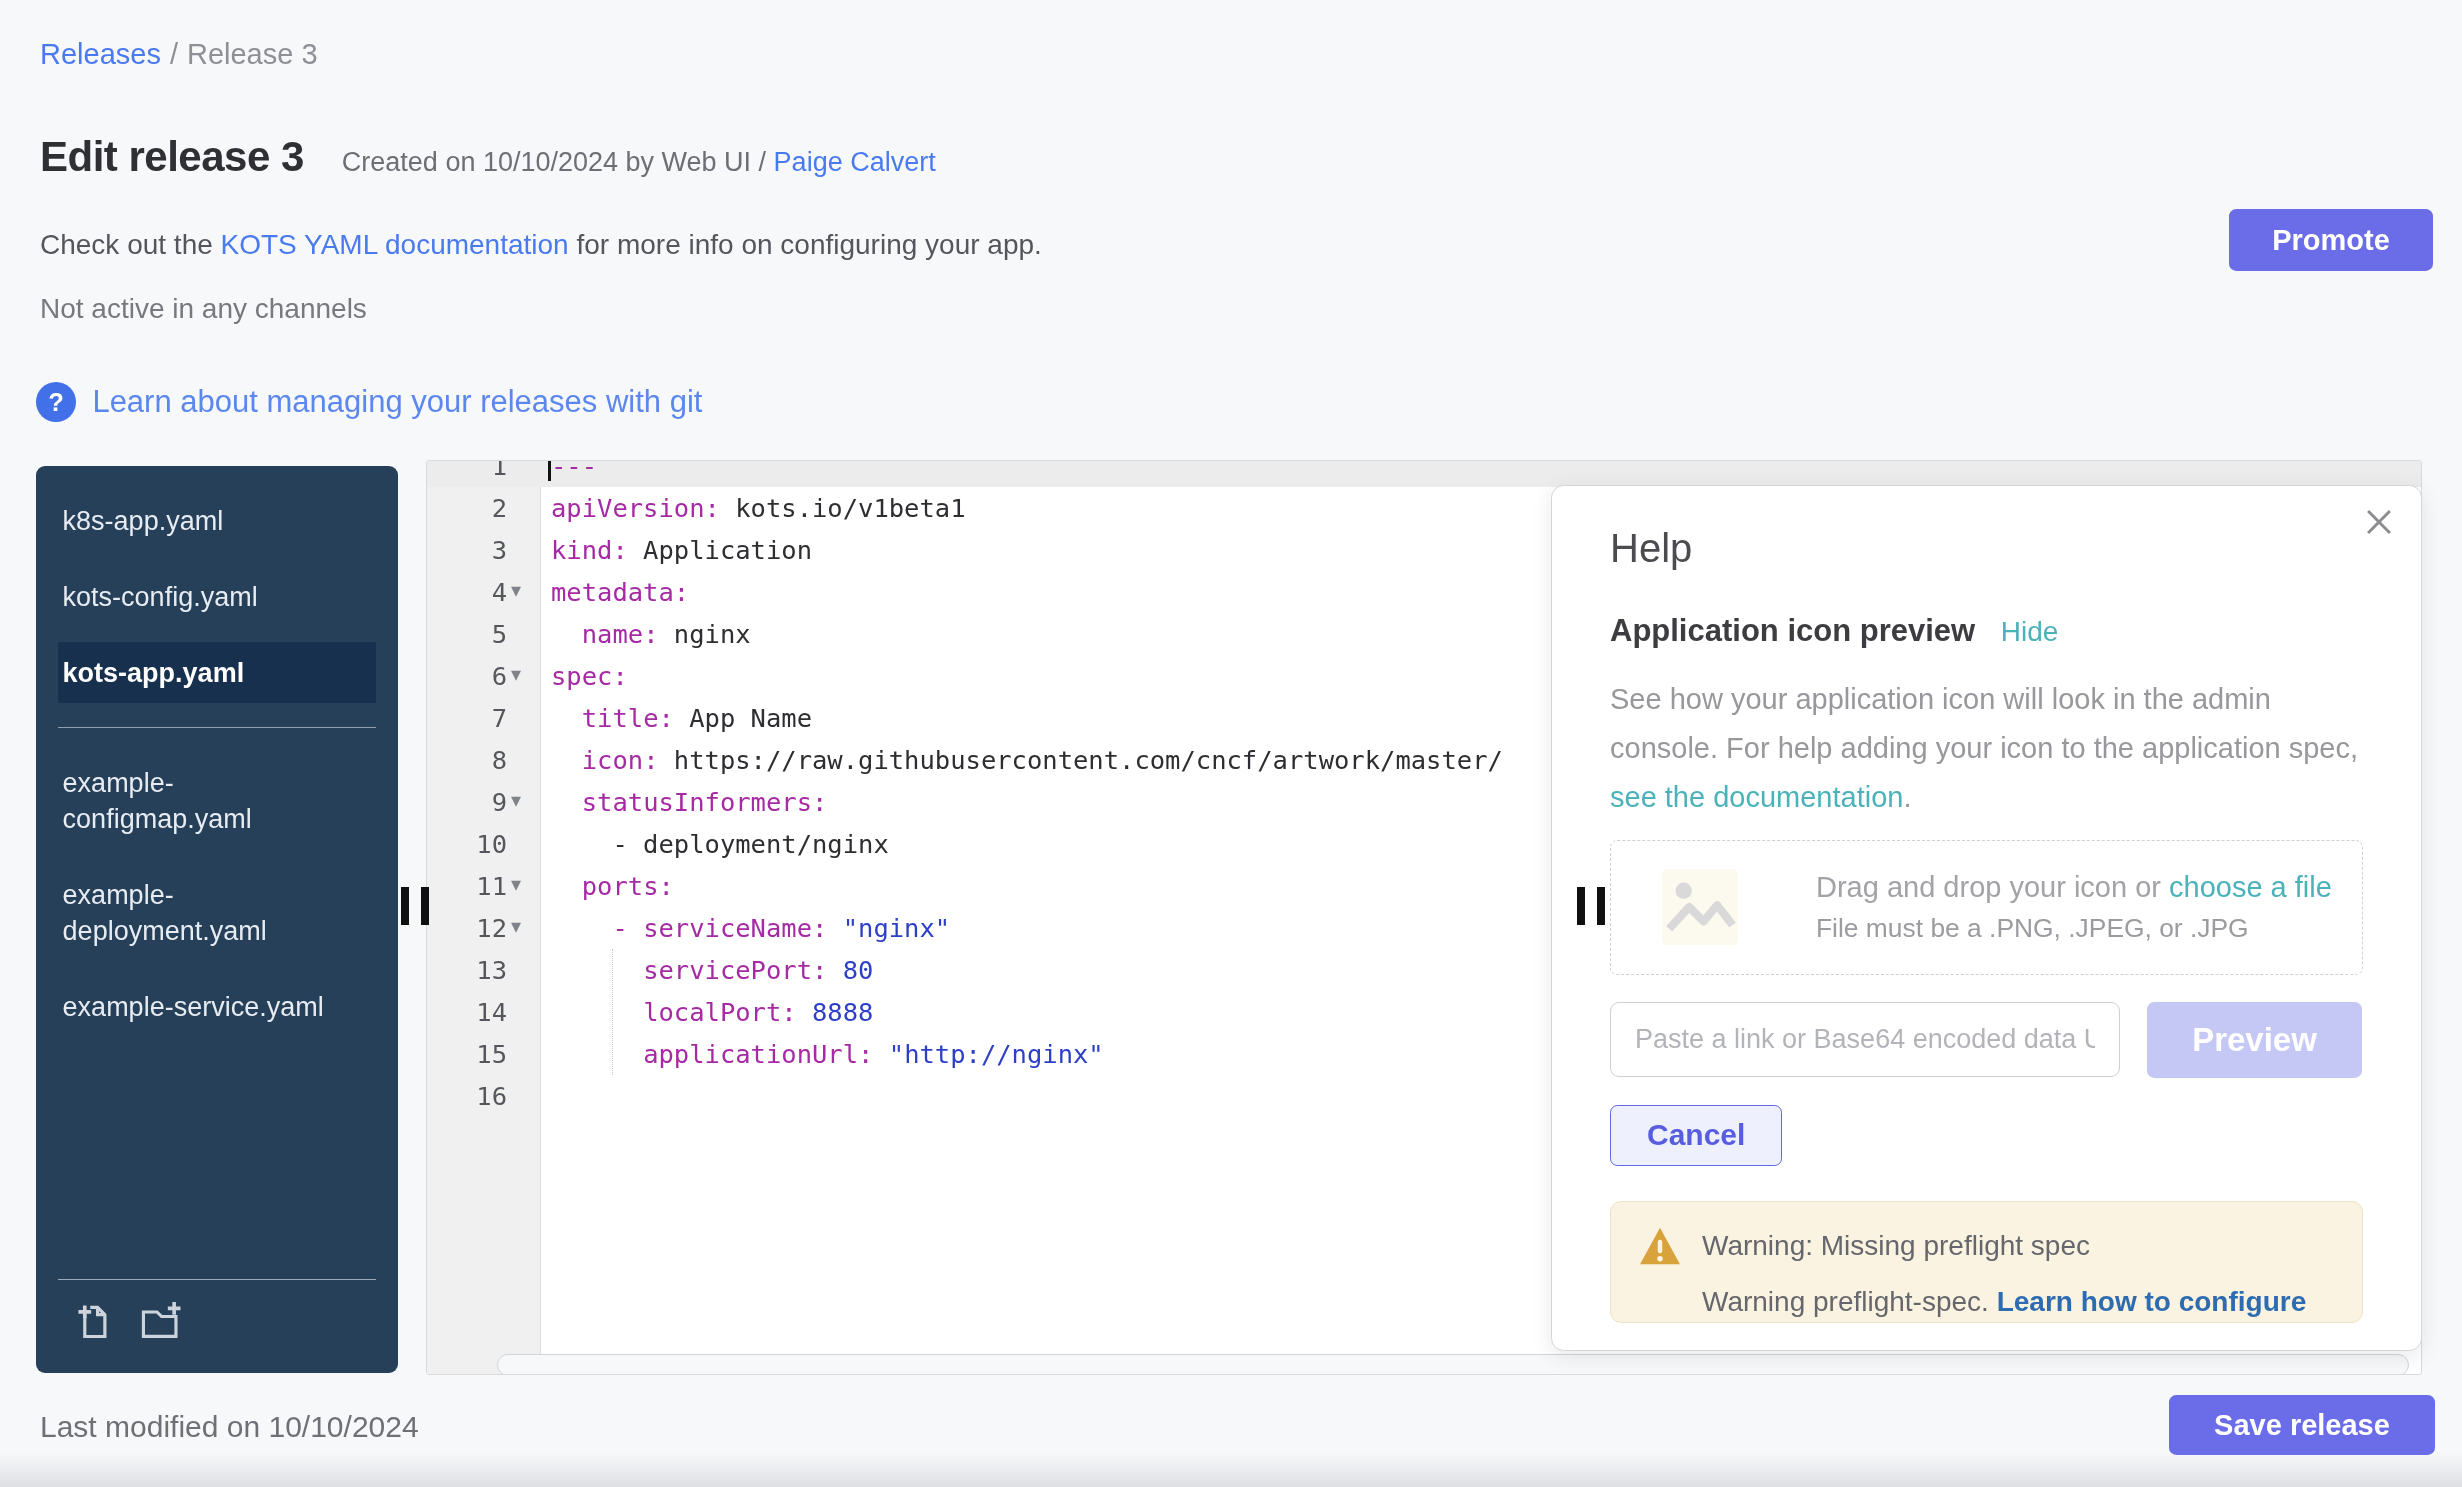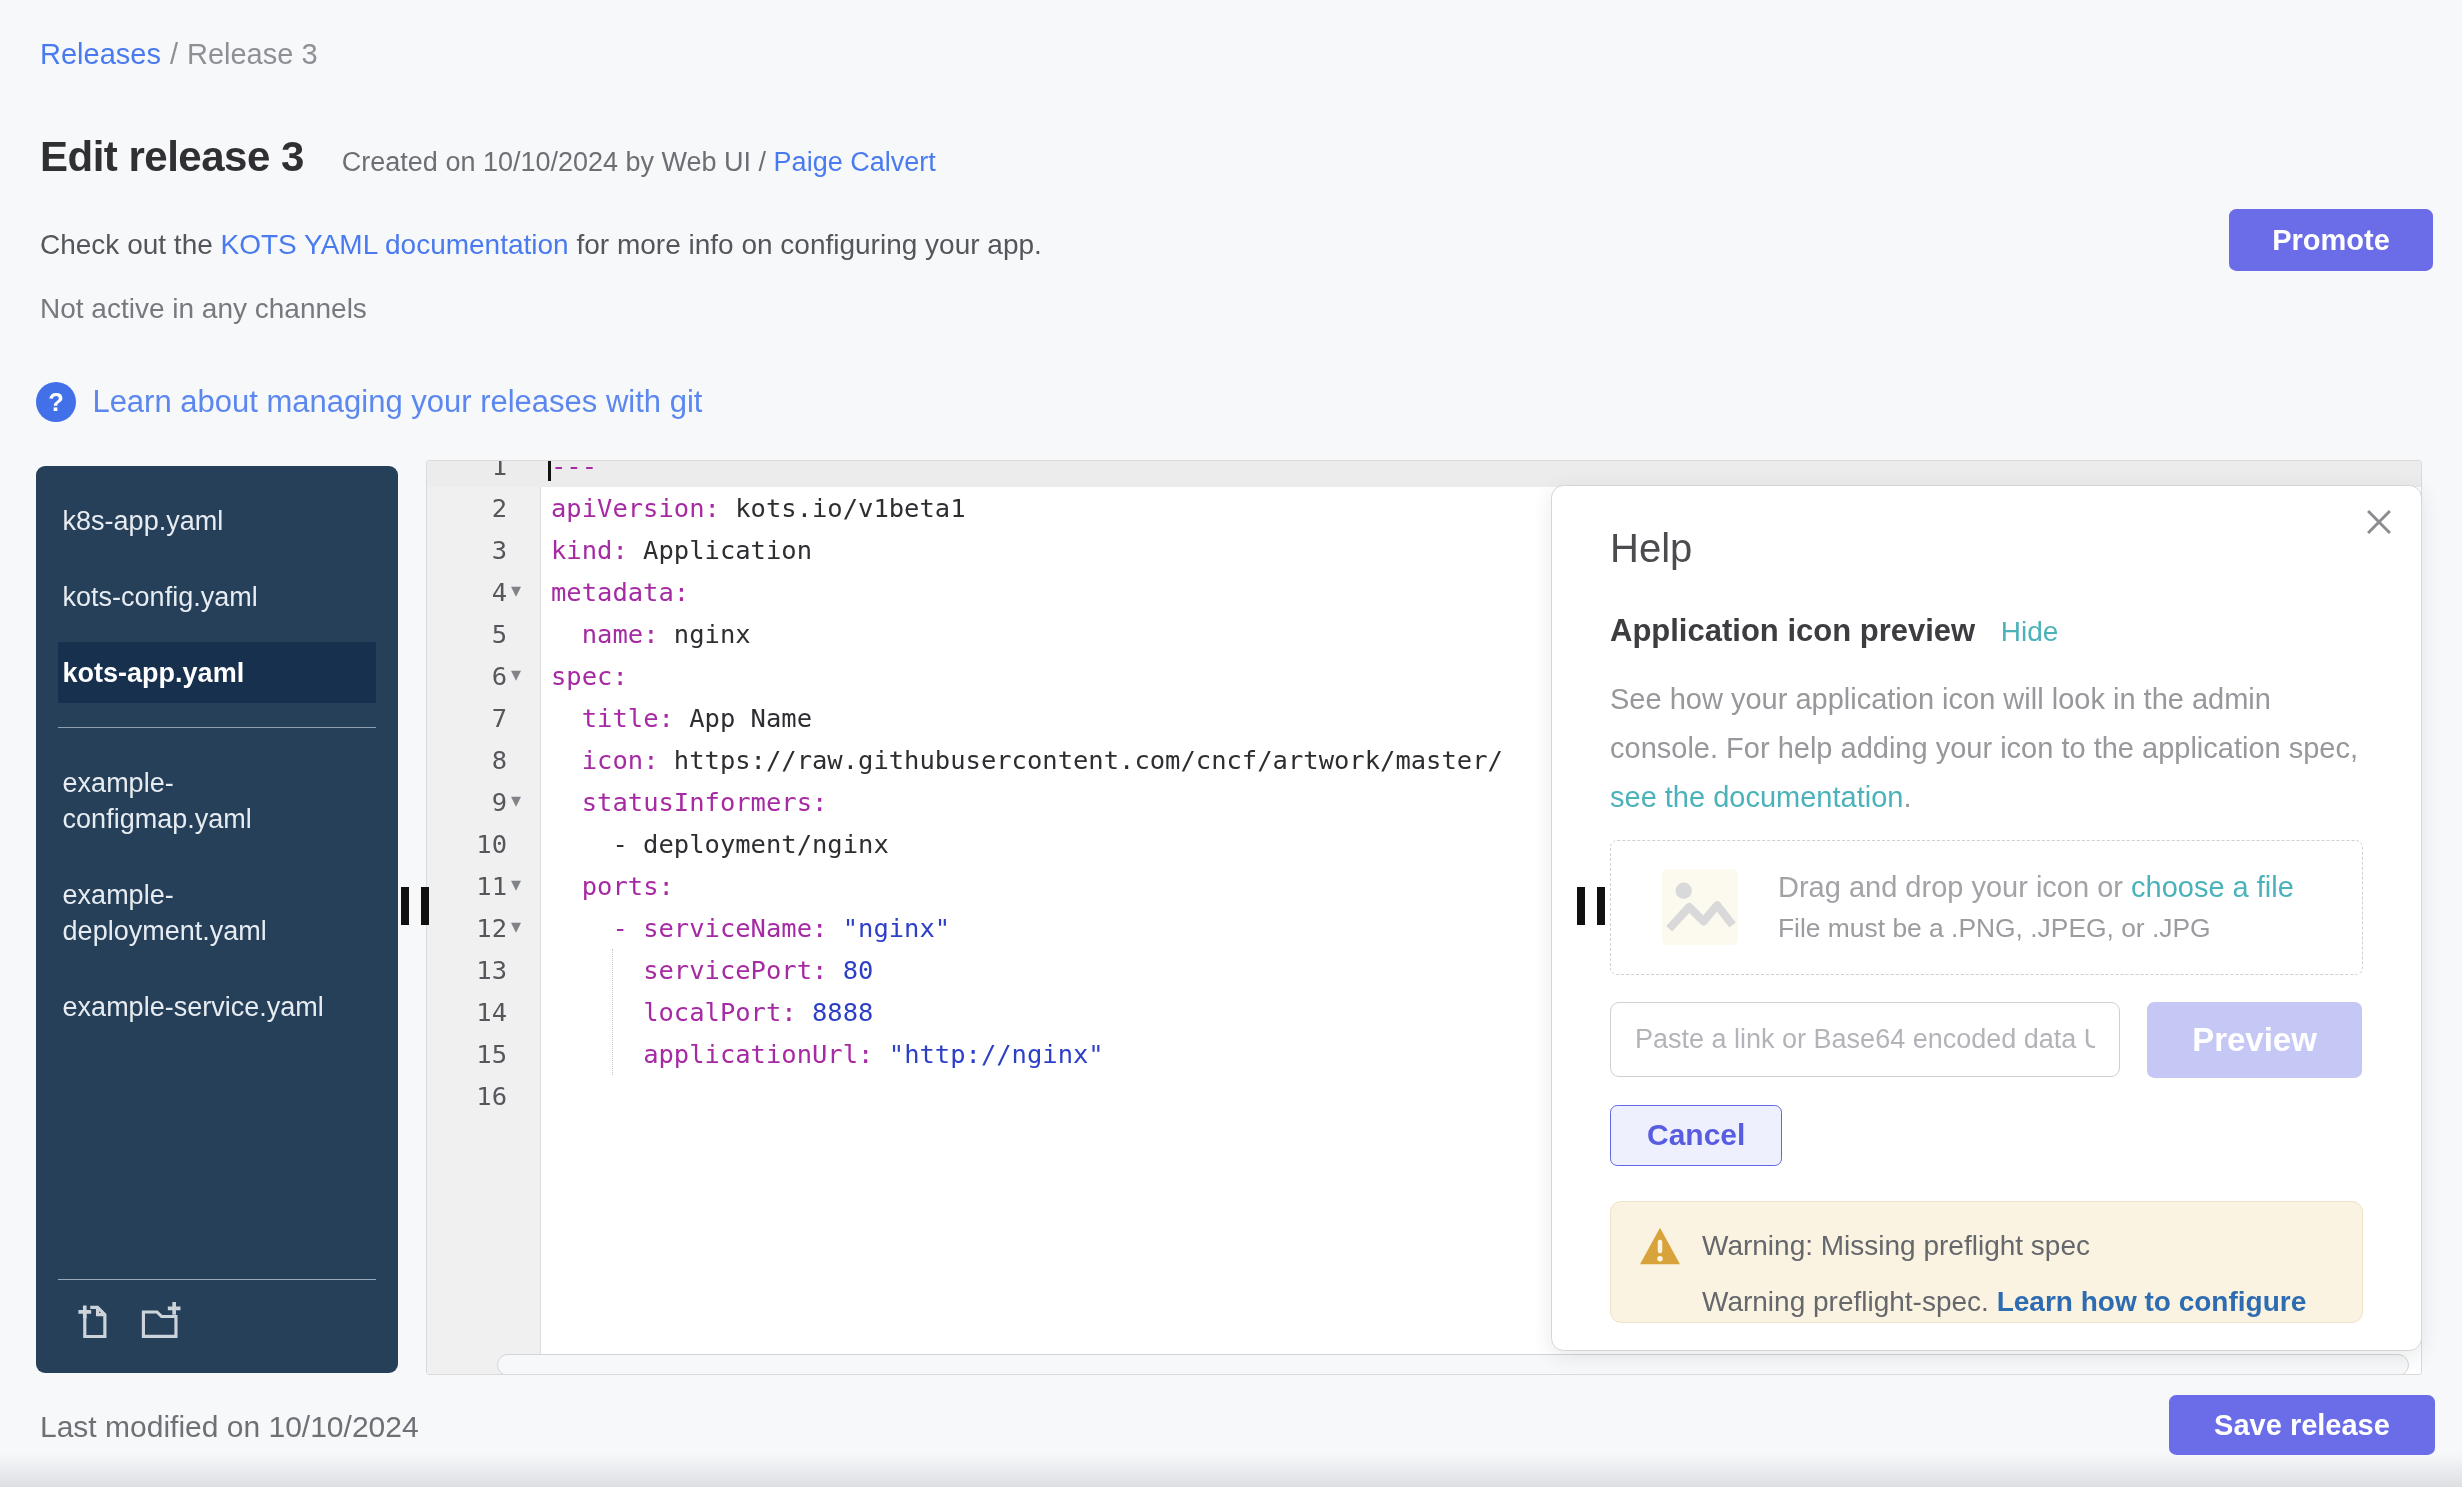--- a/index.html
+++ b/index.html
@@ -72,21 +72,21 @@
               z-index:5;box-sizing:border-box;overflow:hidden;}
   .help-inner{padding:40px 58px 18px 58px;}
   .help-close{position:absolute;top:16.4px;right:22px;width:40px;height:40px;cursor:pointer;}
   .help-title{font-size:40px;font-weight:500;color:#4b4b50;}
   .section-row{margin-top:42px;display:flex;align-items:baseline;}
   .section-title{font-size:31px;font-weight:bold;color:#3c3c41;}
   .hide-link{margin-left:25.5px;font-size:28px;color:#4cb2ba;text-decoration:none;}
   .help-desc{margin-top:25.5px;font-size:29px;line-height:49px;color:#97979c;}
   .help-desc a{color:#4cb2ba;text-decoration:none;}
   .dropzone{margin-top:18px;height:133px;border:1.8px dashed #ccd1d8;border-radius:7.3px;
-            display:flex;align-items:center;cursor:pointer;}
+            display:flex;align-items:center;cursor:pointer;gap:38px;}
   .img-ph{width:76px;height:76px;margin-left:51px;background:#fcf9ef;border-radius:5.5px;
           display:flex;align-items:center;justify-content:center;}
   .dz-text{margin-left:40px;}
   .dz-line1{font-size:29px;color:#a2a2a7;}
   .dz-line1 a{color:#4cb2ba;text-decoration:none;}
   .dz-line2{margin-top:9px;font-size:26.4px;color:#9b9ba0;}
   .url-row{margin-top:27px;display:flex;align-items:center;}
   .url-input{width:510px;height:75px;border:1.8px solid #cdd0d4;border-radius:9px;padding:0 24px;
              font-size:27px;color:#55565c;font-family:"Liberation Sans",sans-serif;box-sizing:border-box;background:#fff;}
   .url-input::placeholder{color:#b3b4b9;}

